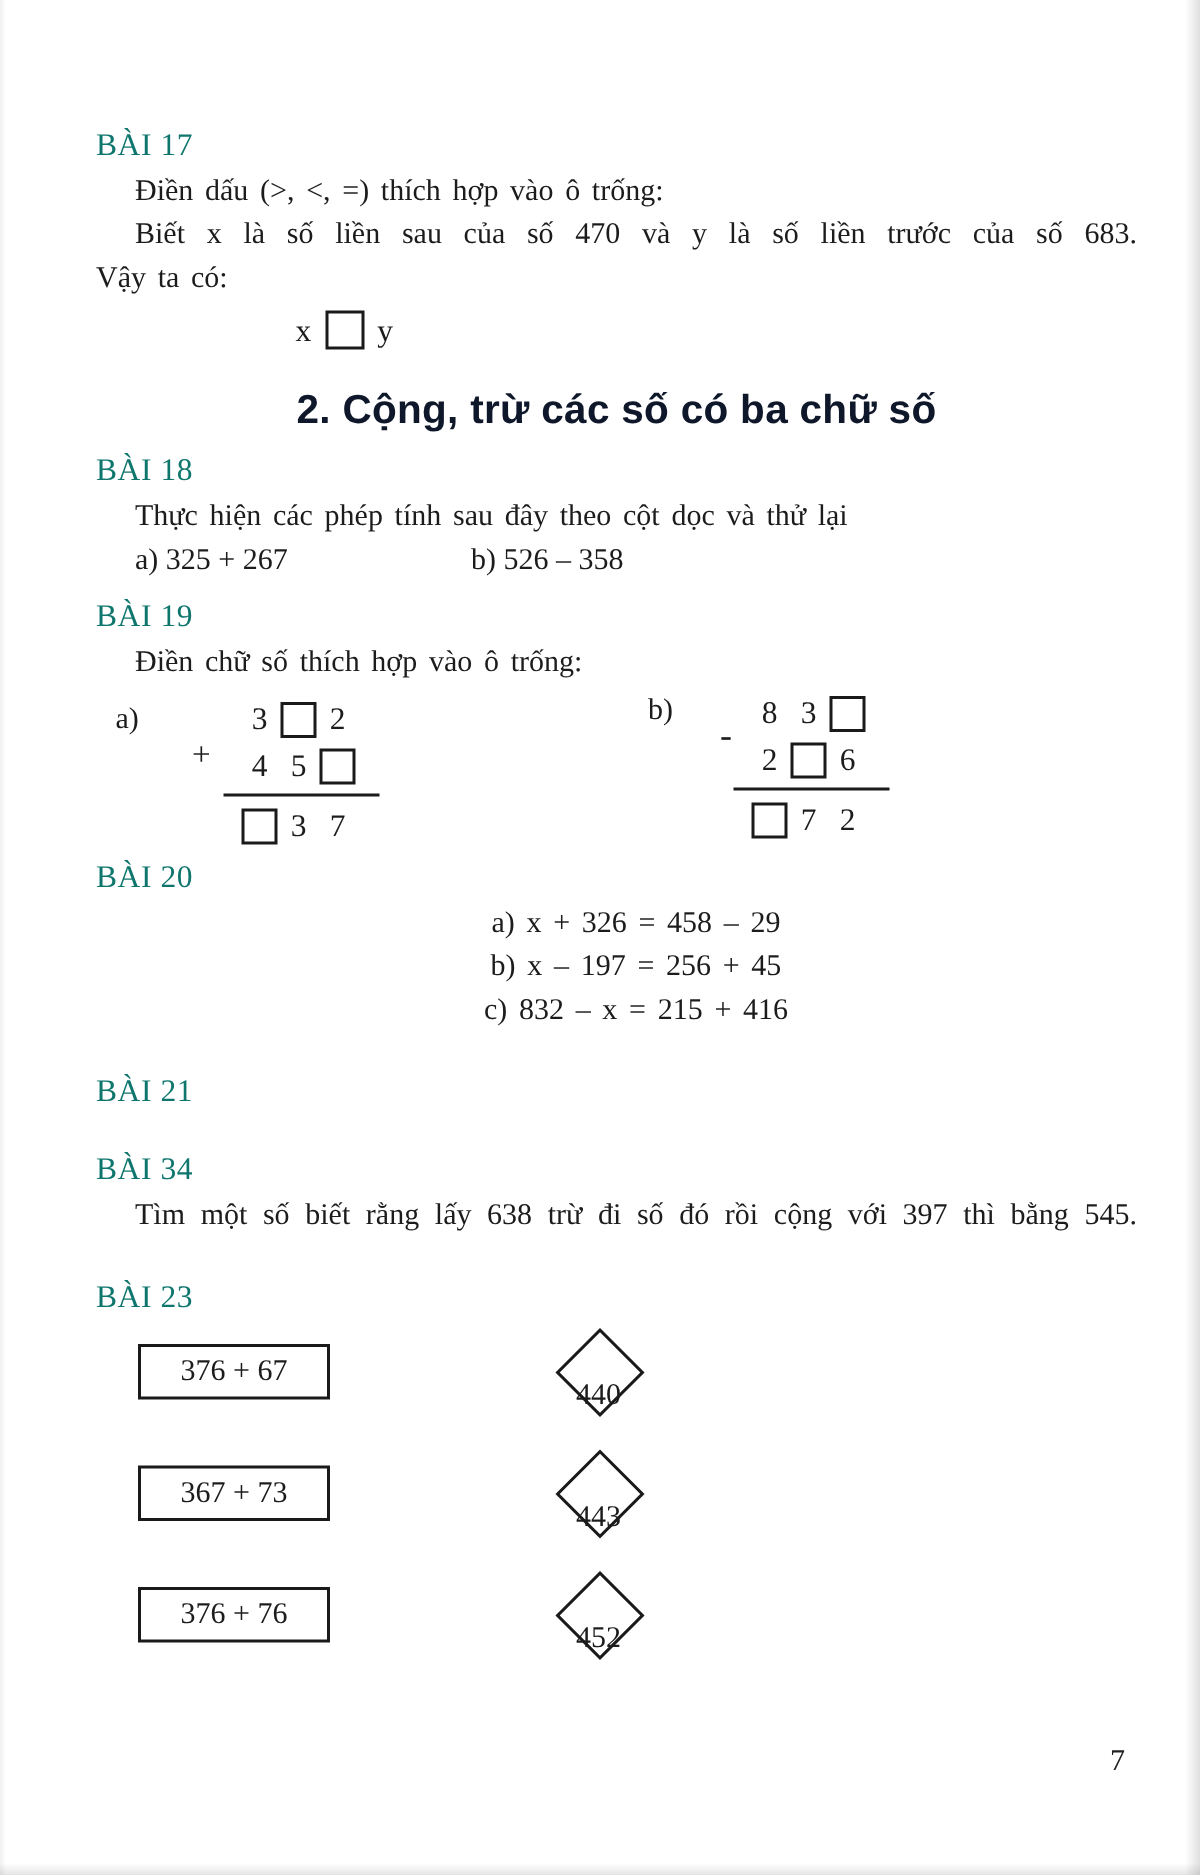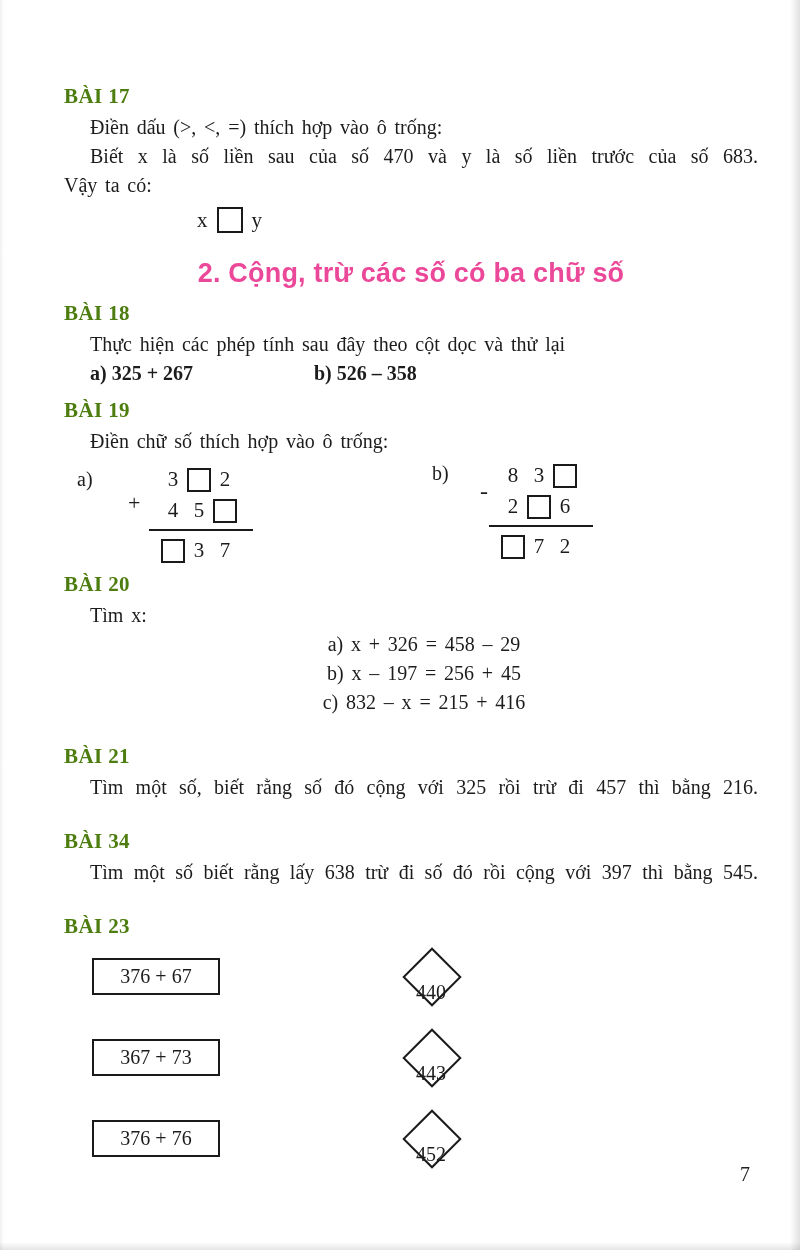--- a/index.html
+++ b/index.html
@@ -10,49 +10,49 @@
     background:#ffffff;
     font-family:"Liberation Serif", serif;
     font-size:20px;
     color:#1c1c1c;
     overflow:hidden;
   }
   .content { position:absolute; left:64px; top:84px; width:694px; }
 
   
   .ex-title {
-    font-size:21px; font-weight:bold; letter-spacing:0.4px;
-    margin:0 0 4px 0; color:#4d7c0f;
+    font-size:21px; font-weight:normal; letter-spacing:0.4px;
+    margin:0 0 4px 0; color:#0f766e;
   }
   .mt { margin-top:27px; }
   .mt-sm { margin-top:10px; }
 
   p { margin:0; line-height:29px; word-spacing:0.14em; }
   .indent { text-indent:26px; }
   .fill { text-align:justify; text-align-last:justify; }
 
   
   .section-heading {
     font-family:"Liberation Sans", sans-serif;
-    font-size:27px; font-weight:bold; color:#ec4899;
+    font-size:27px; font-weight:bold; color:#0f172a;
     text-align:center; margin:22px 0 12px 0; letter-spacing:0.2px;
   }
 
   
   .compare-row { display:flex; align-items:center; margin:4px 0 0 133px; height:32px; gap:9px; }
   .compare-row .operand { font-size:21px; }
 
   
   .box {
     display:inline-block; width:26px; height:26px;
     border:2px solid #1a1a1a; box-sizing:border-box; background:#fff;
   }
 
   
-  .twocol { position:relative; line-height:29px; height:29px;font-weight:bold; }
+  .twocol { position:relative; line-height:29px; height:29px; }
   .twocol .item-a { margin-left:26px; }
   .twocol .item-b { position:absolute; left:250px; top:0; }
 
   
   .problems { position:relative; height:112px; margin-top:4px; }
   .plabel { position:absolute; font-size:20px; }
   .plabel.a { left:13px; top:8px; }
   .plabel.b { left:368px; top:2px; }
   .cmath { position:absolute; }
   .cmath.a { left:96px; top:4px; }
@@ -66,21 +66,21 @@
   .cop { position:absolute; font-size:22px; }
   .cop.a { left:-32px; top:26px; }
   .cop.b { left:-20px; top:18px; font-size:24px; }
   .hline { border-top:2px solid #1a1a1a; width:calc(100% + 26px); margin:3px 0 4px -11px; }
 
   
   .eq { line-height:29px;text-align:center; }
 
   
   .match-area { margin-top:8px; }
-  .match-row { display:flex; align-items:center; margin-bottom:23px; height:58px;gap:32px; }
+  .match-row { display:flex; align-items:center; margin-bottom:23px; height:58px; }
   .expr-box {
     width:128px; height:37px; box-sizing:border-box;
     border:2px solid #1a1a1a; margin-left:28px;
     display:flex; align-items:center; justify-content:center;
     font-size:20px;
   }
   .diamond { position:relative; width:58px; height:58px; margin-left:150px; }
   .diamond-shape {
     position:absolute; left:9px; top:9px; width:38px; height:38px;
     border:2px solid #1a1a1a; transform:rotate(45deg); background:#fff;
@@ -175,29 +175,27 @@
             <span class="cell box"></span>
             <span class="cell">7</span>
             <span class="cell">2</span>
           </div>
         </div>
       </div>
     </section>
 
     <section>
       <h3 class="ex-title">BÀI 20</h3>
-      <p class="indent">Tìm x:</p>
       <p class="indent eq">a) x + 326 = 458 – 29</p>
       <p class="indent eq">b) x – 197 = 256 + 45</p>
       <p class="indent eq">c) 832 – x = 215 + 416</p>
     </section>
 
     <section class="mt">
       <h3 class="ex-title">BÀI 21</h3>
-      <p class="indent fill">Tìm một số, biết rằng số đó cộng với 325 rồi trừ đi 457 thì bằng 216.</p>
     </section>
 
     <section class="mt">
       <h3 class="ex-title">BÀI 34</h3>
       <p class="indent fill">Tìm một số biết rằng lấy 638 trừ đi số đó rồi cộng với 397 thì bằng 545.</p>
     </section>
 
     <section class="mt">
       <h3 class="ex-title">BÀI 23</h3>
 

